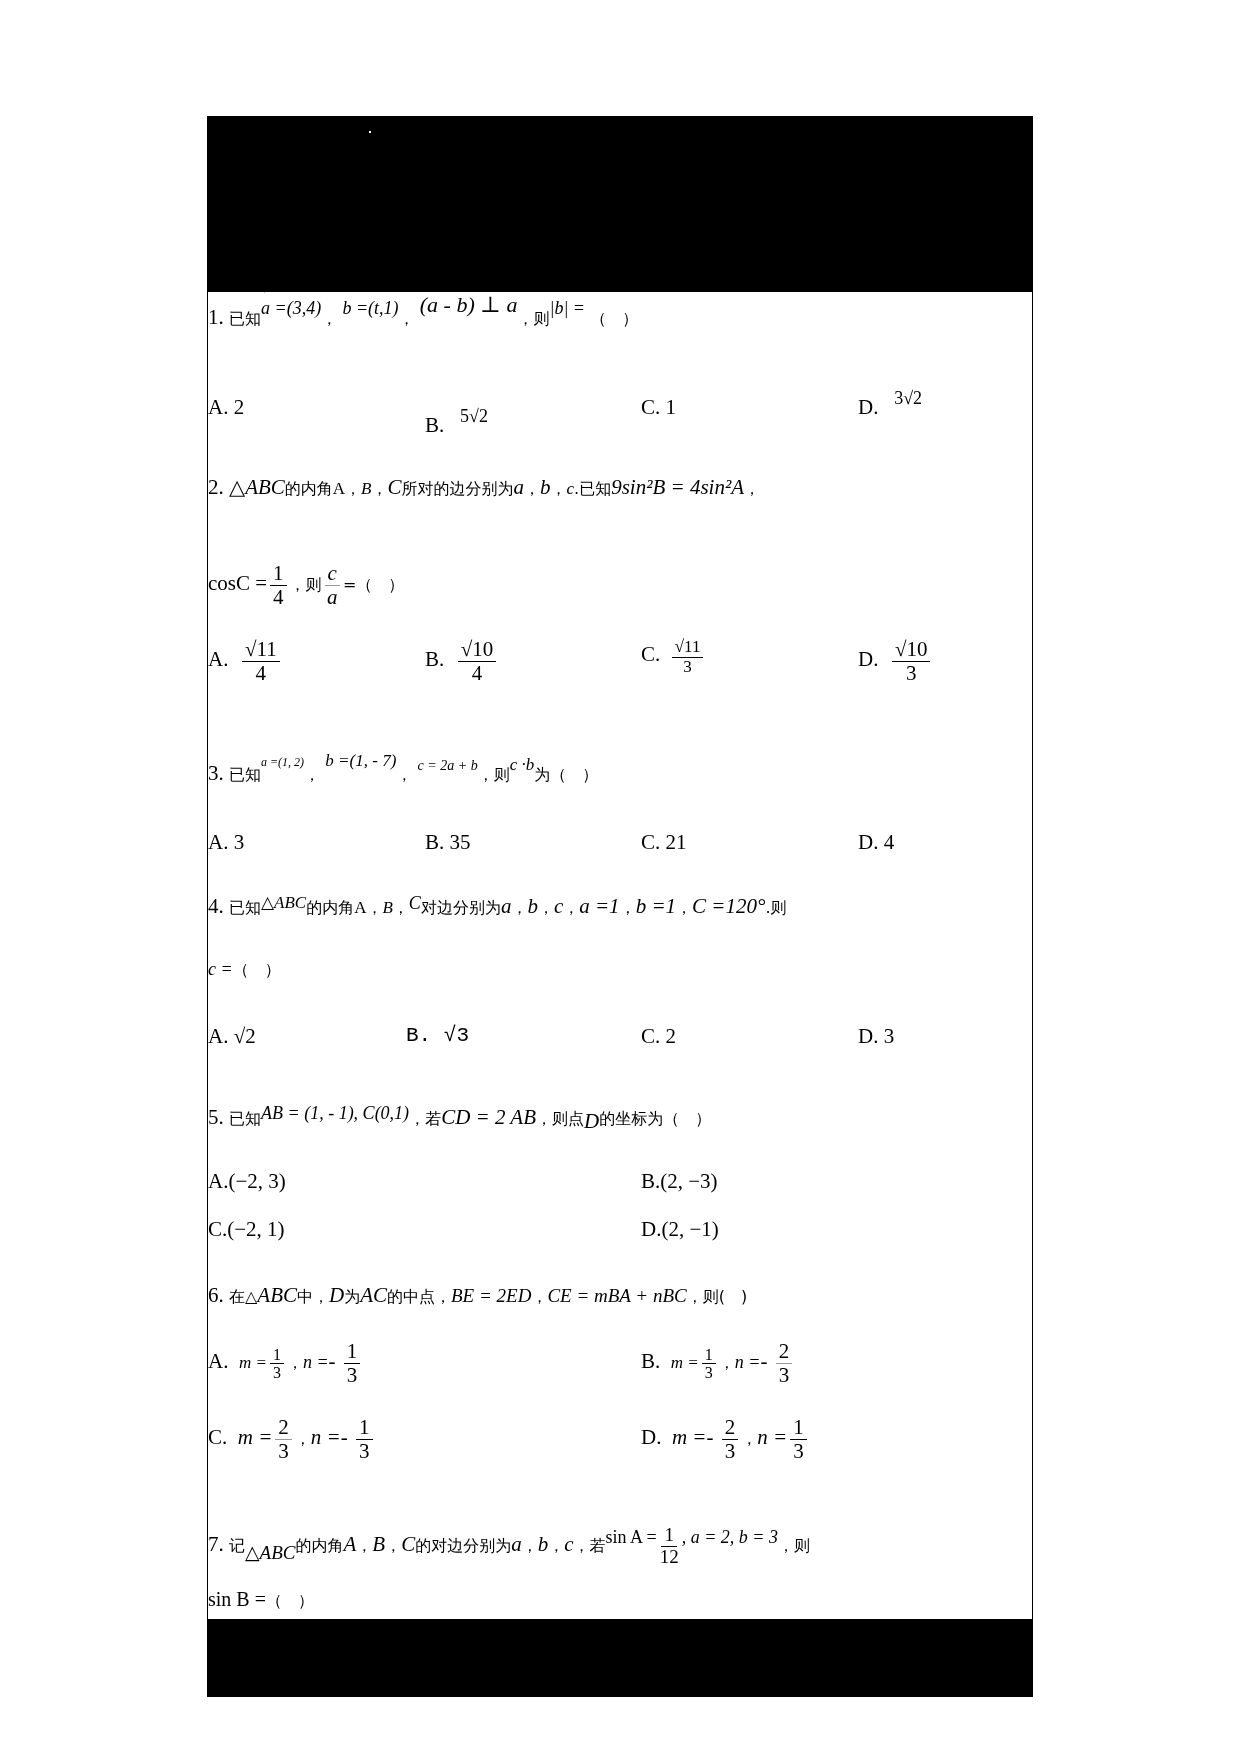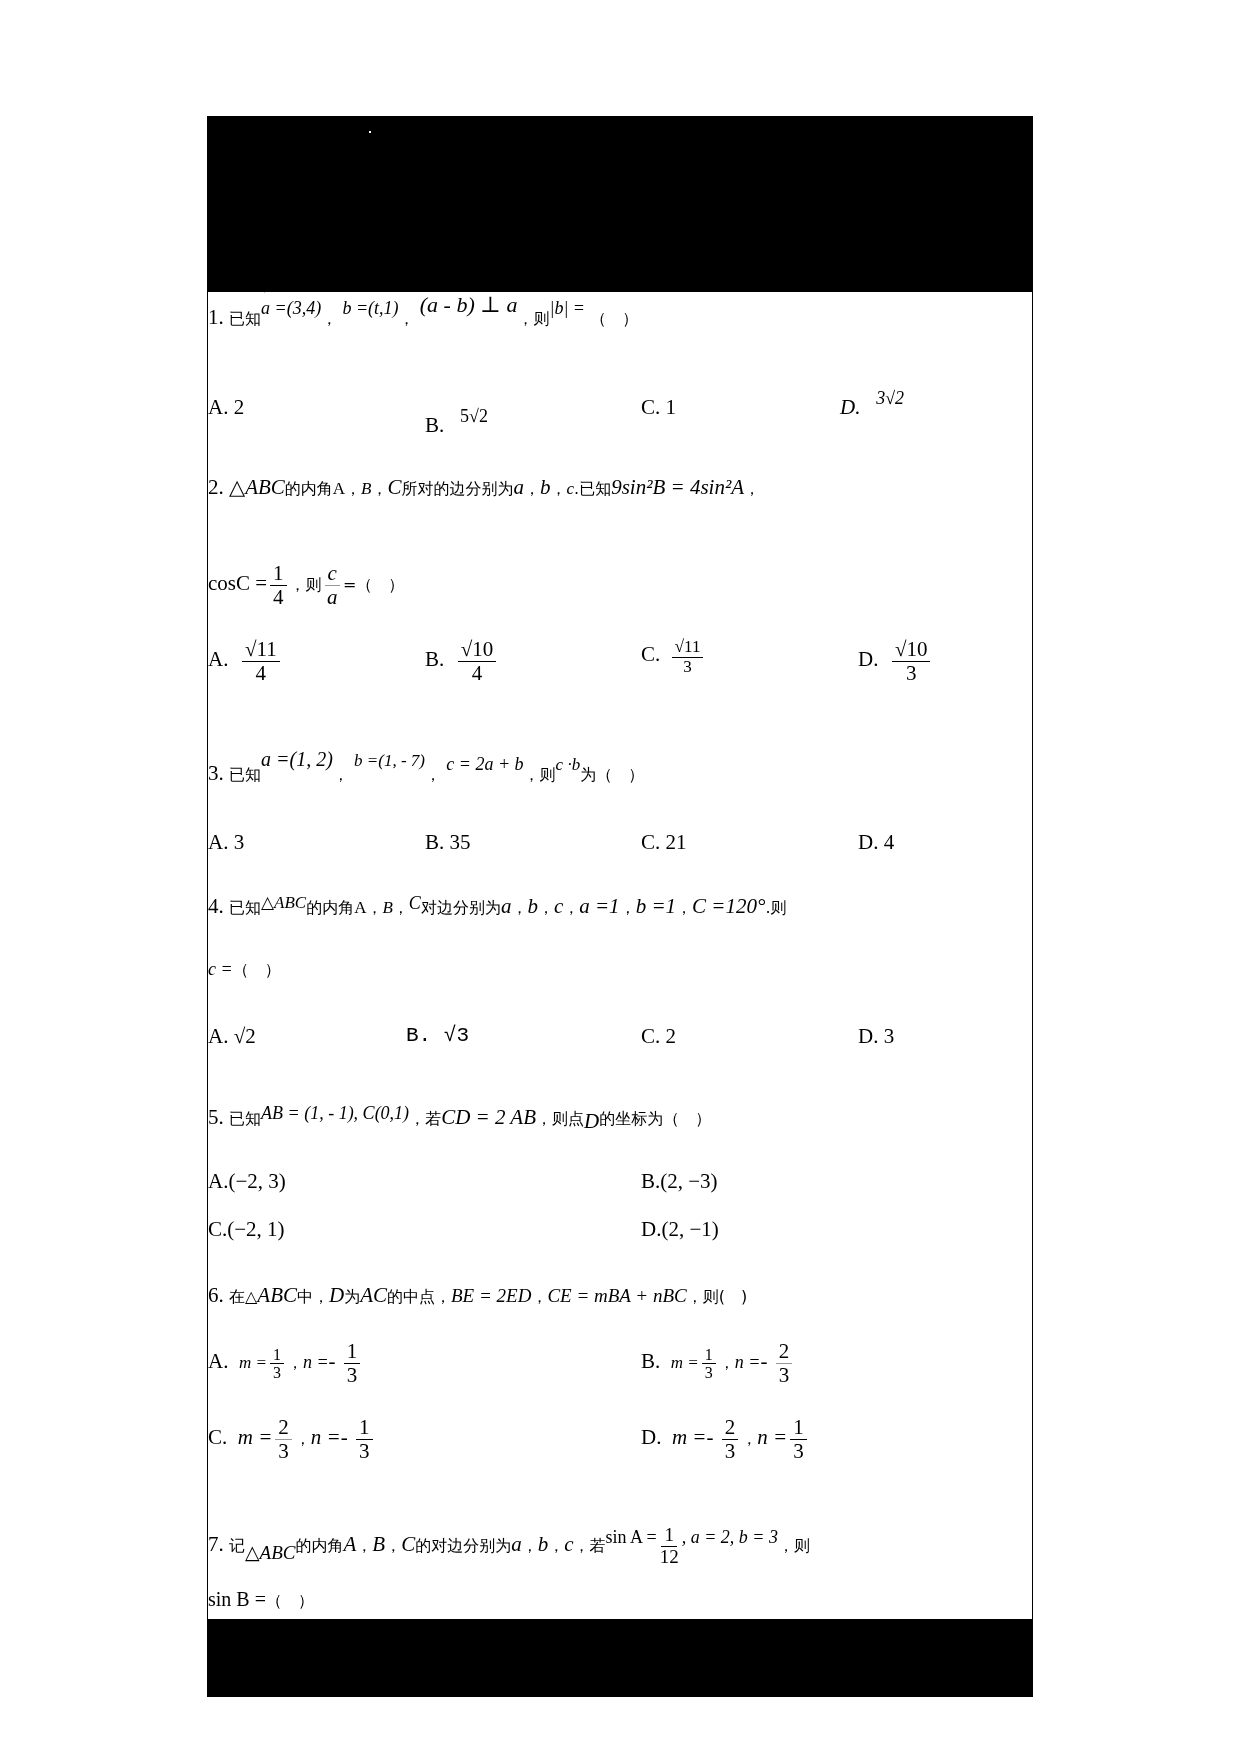--- a/index.html
+++ b/index.html
@@ -31,21 +31,21 @@
 <div class="row" style="top:304px;">
   <span>1.</span>
   <span class="cjk">已知</span><span class="m up tick vec-wrap" style="position:relative;">a =(3,4)</span><span class="cjk">，</span>
   <span class="m up">b =(t,1)</span><span class="cjk">，</span>
   <span class="m up" style="font-size:22px;top:-12px;">(a - b) ⊥ a</span><span class="cjk">，则</span><span class="m up">|b| =</span>
   <span class="cjk">（　）</span>
 </div>
 <div class="opt" style="left:208px;top:394px;text-align:center;"><span>A.</span>&nbsp;<span>2</span></div>
 <div class="opt" style="left:425px;top:412px;"><span>B.</span>&nbsp;&nbsp;&nbsp;<span class="up">5√2</span></div>
 <div class="opt" style="left:641px;top:394px;"><span>C.</span>&nbsp;<span>1</span></div>
-<div class="opt" style="left:840px;top:394px;font-style:italic;"><span>D.</span>&nbsp;&nbsp;&nbsp;<span class="up">3√2</span></div>
+<div class="opt" style="left:858px;top:394px;"><span>D.</span>&nbsp;&nbsp;&nbsp;<span class="up">3√2</span></div>
 
 <div class="row" style="top:474px;">
   <span>2.</span>
   <span class="m">△ABC</span><span class="cjk">的内角</span><span style="font-size:17px;">A</span><span class="cjk">，</span><span class="m" style="font-size:17px;">B</span><span class="cjk">，</span><span class="m">C</span><span class="cjk">所对的边分别为</span><span class="m">a</span><span class="cjk">，</span><span class="m">b</span><span class="cjk">，</span><span class="m" style="font-size:17px;">c</span><span class="cjk">.已知</span><span class="m">9sin²B = 4sin²A</span><span class="cjk">，</span>
 </div>
 <div class="row" style="top:562px;">
   <span>cosC =</span><span class="frac">
       <span class="num">1</span>
       <span>4</span>
     </span><span class="cjk">，则</span><span class="frac m">
@@ -65,23 +65,23 @@
       <span class="num">√11</span>
       <span>3</span>
     </span></div>
 <div class="opt" style="left:858px;top:638px;"><span>D.</span>&nbsp;&nbsp;<span class="frac">
       <span class="num">√10</span>
       <span>3</span>
     </span></div>
 
 <div class="row" style="top:760px;">
   <span>3.</span>
-  <span class="cjk">已知</span><span class="m up" style="font-size:20px;top:-14px;">a =(1, 2)</span><span class="cjk">，</span>
+  <span class="cjk">已知</span><span class="m up" style="font-size:12px;top:-14px;">a =(1, 2)</span><span class="cjk">，</span>
   <span class="m up" style="font-size:17px;top:-14px;">b =(1, - 7)</span><span class="cjk">，</span>
-  <span class="m up" style="font-size:18px;margin-top:12px;">c = 2a + b</span><span class="cjk">，则</span><span class="m up" style="font-size:17px;">c ·b</span><span class="cjk">为（　）</span>
+  <span class="m up" style="font-size:14px;margin-top:12px;">c = 2a + b</span><span class="cjk">，则</span><span class="m up" style="font-size:17px;">c ·b</span><span class="cjk">为（　）</span>
 </div>
 <div class="opt" style="left:208px;top:829px;"><span>A.</span>&nbsp;<span>3</span></div>
 <div class="opt" style="left:425px;top:829px;"><span>B.</span>&nbsp;<span>35</span></div>
 <div class="opt" style="left:641px;top:829px;"><span>C.</span>&nbsp;<span>21</span></div>
 <div class="opt" style="left:858px;top:829px;"><span>D.</span>&nbsp;<span>4</span></div>
 
 <div class="row" style="top:893px;">
   <span>4.</span>
   <span class="cjk">已知</span><span class="m up" style="font-size:17px;top:-5px;">△ABC</span><span class="cjk">的内角</span><span style="font-size:17px;">A</span><span class="cjk">，</span><span class="m" style="font-size:17px;">B</span><span class="cjk">，</span><span class="m up" style="top:-4px;">C</span><span class="cjk">对边分别为</span><span class="m">a</span><span class="cjk">，</span><span class="m">b</span><span class="cjk">，</span><span class="m">c</span><span class="cjk">，</span><span class="m">a =1</span><span class="cjk">，</span><span class="m">b =1</span><span class="cjk">，</span><span class="m">C =120°</span><span class="cjk">.则</span>
 </div>

